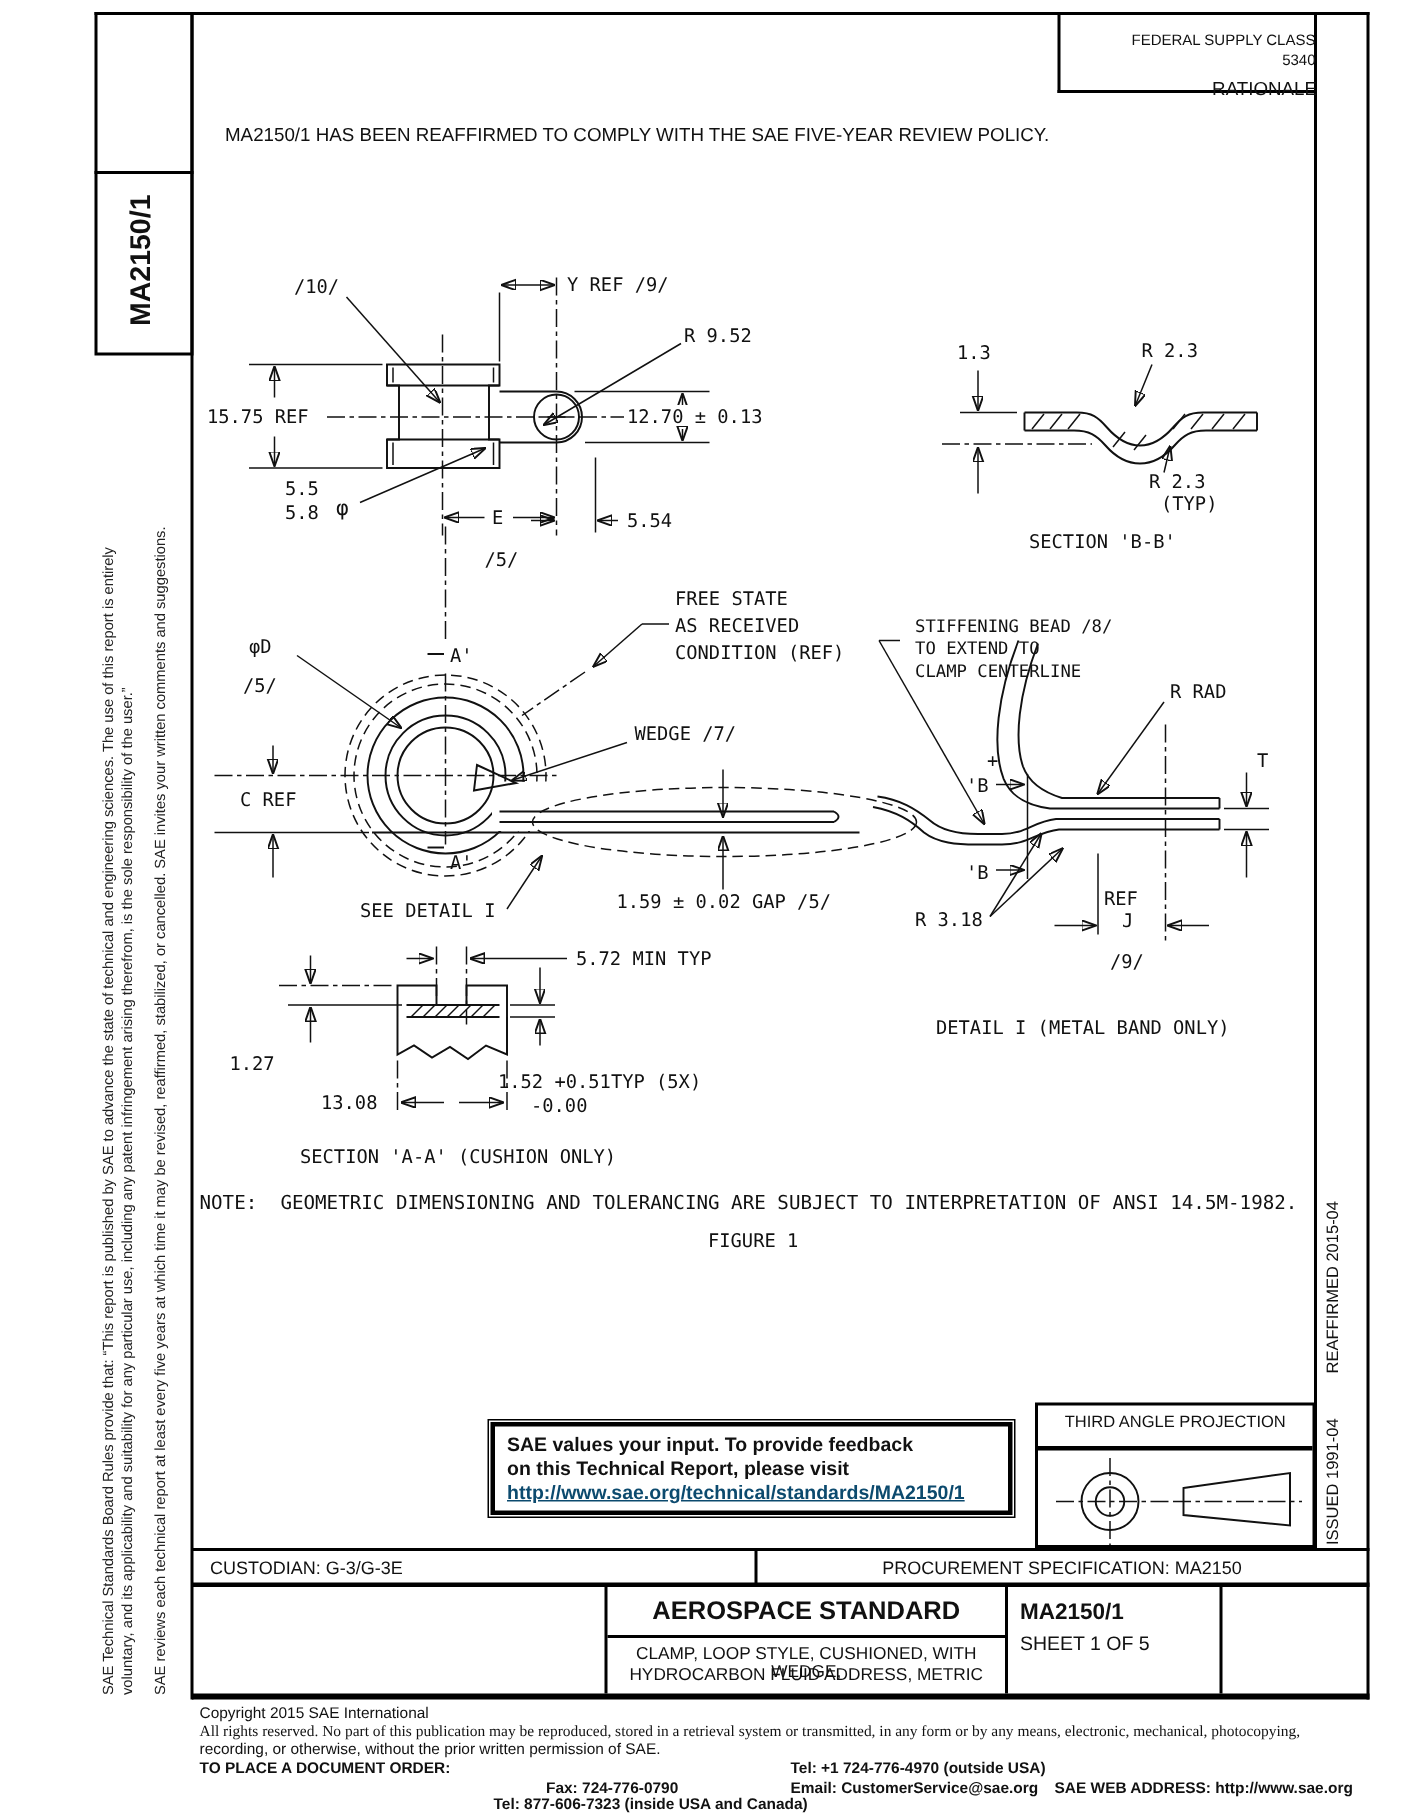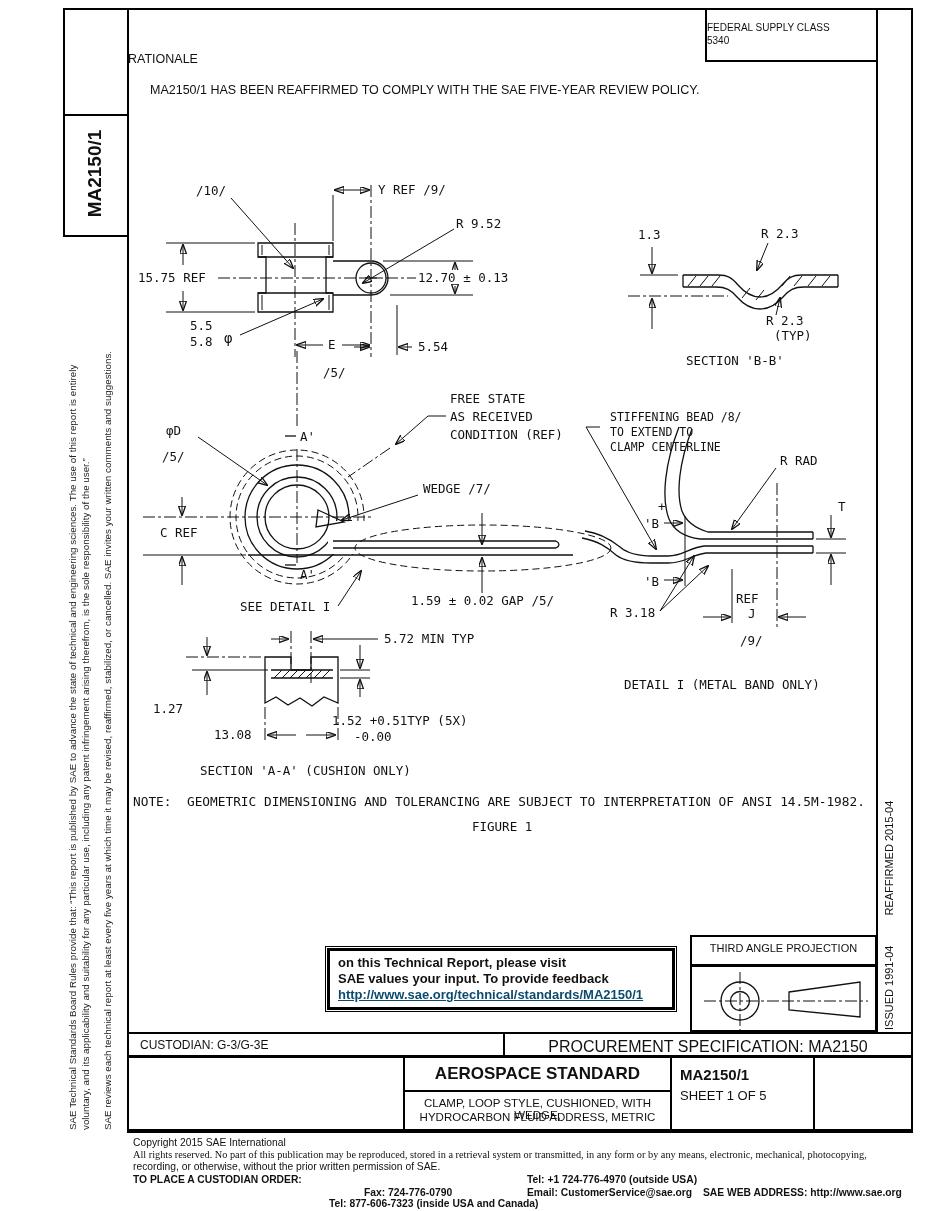--- a/index.html
+++ b/index.html
@@ -9,21 +9,21 @@
   .ln{position:absolute;background:#000;}
   .box{position:absolute;border:2px solid #000;box-sizing:border-box;}
   .rot{position:absolute;transform:rotate(-90deg);transform-origin:0 0;}
   svg text{font-family:"DejaVu Sans Mono",monospace;font-size:12.5px;fill:#111;}
   svg .small{font-size:11.5px;}
   svg line,svg path,svg circle,svg ellipse,svg polyline{stroke:#111;stroke-width:1.3;fill:none;}
   svg .cl{stroke-dasharray:12 3 3 3;stroke-width:1;}
   svg .dash{stroke-dasharray:7 4;stroke-width:1;}
   svg .thin{stroke-width:1;}
   svg .wh{fill:#fff;stroke:none;}
-  .fed{font-size:10px;text-align:left;line-height:13px;padding-top:11px;}
+  .fed{font-size:10px;text-align:right;line-height:13px;padding-top:11px;}
   .legal{font-size:9.8px;line-height:13px;white-space:nowrap;color:#222;}
   .issuedtxt{font-size:11px;white-space:nowrap;}
   .fb{font-weight:bold;font-size:13px;line-height:16px;}
   .fb a{color:#0c4a6e;}
   .footer{font-size:10.3px;white-space:nowrap;}
   .footerb{font-size:10.3px;font-weight:bold;white-space:nowrap;}
 </style>
 </head>
 <body>
 
@@ -48,21 +48,21 @@
   <span>ISSUED 1991-04</span><span style="display:inline-block;width:30px"></span><span>REAFFIRMED 2015-04</span>
 </div>
 
 <div class="abs" style="left:705px;top:10px;width:172px;height:52px;border-left:2px solid #000;border-bottom:2px solid #000;box-sizing:border-box;">
   <div class="fed">
     <div>FEDERAL SUPPLY CLASS</div>
     <div>5340</div>
   </div>
 </div>
 
-<div class="abs" style="left:128px;top:52px;width:750px;text-align:left;font-size:12.5px;">RATIONALE</div>
+<div class="abs" style="left:128px;top:52px;width:750px;text-align:right;font-size:12.5px;">RATIONALE</div>
 <div class="abs" style="left:150px;top:83px;font-size:12.5px;">MA2150/1 HAS BEEN REAFFIRMED TO COMPLY WITH THE SAE FIVE-YEAR REVIEW POLICY.</div>
 
 <svg class="abs" style="left:128px;top:165px" width="750" height="680" viewBox="0 0 750 680">
   <defs>
     <marker id="ah" markerWidth="10" markerHeight="8" refX="9" refY="3.5" orient="auto" markerUnits="userSpaceOnUse">
       <path d="M0,0 L10,3.5 L0,7 Z" fill="#111" stroke="none"></path>
     </marker>
   </defs>
 
   <g>
@@ -281,60 +281,60 @@
     <text x="226" y="576">-0.00</text>
     <text x="72" y="610">SECTION 'A-A' (CUSHION ONLY)</text>
   </g>
 
   <text xml:space="preserve" x="5" y="641" style="font-size:12.8px">NOTE:  GEOMETRIC DIMENSIONING AND TOLERANCING ARE SUBJECT TO INTERPRETATION OF ANSI 14.5M-1982.</text>
   <text x="344" y="666">FIGURE 1</text>
 </svg>
 
 <div class="abs" style="left:325px;top:946px;width:352px;height:66px;border:1px solid #000;box-sizing:border-box;">
   <div style="position:absolute;inset:1px;border:3px solid #000;padding:4px 0 0 8px;box-sizing:border-box;" class="fb">
+    <div>SAE values your input. To provide feedback</div>
     <div>on this Technical Report, please visit</div>
-    <div>SAE values your input. To provide feedback</div>
     <a href="#">http://www.sae.org/technical/standards/MA2150/1</a>
   </div>
 </div>
 
 <div class="abs" style="left:690px;top:935px;width:187px;height:97px;border:2px solid #000;box-sizing:border-box;">
   <div style="height:22px;border-bottom:3px solid #000;text-align:center;font-size:11px;padding-top:5px;">THIRD ANGLE PROJECTION</div>
   <svg width="183" height="66" viewBox="0 0 183 66">
     <line class="cl" x1="12" y1="34" x2="88" y2="34"></line>
     <line class="cl" x1="48" y1="5" x2="48" y2="63"></line>
     <circle cx="48" cy="34" r="19"></circle>
       <circle cx="48" cy="34" r="9.5"></circle>
     <path d="M97,25 L168,15 L168,50 L97,43 Z"></path>
     <line class="cl" x1="90" y1="34" x2="176" y2="34"></line>
   </svg>
 </div>
 
 <div class="abs" style="left:128px;top:1032px;width:785px;height:26px;border-top:2px solid #000;border-bottom:3px solid #000;box-sizing:border-box;">
   <div class="ln" style="left:375px;top:0;width:2px;height:23px"></div>
   <div class="abs" style="left:12px;top:4px;font-size:12px;">CUSTODIAN: G-3/G-3E</div>
-  <div class="abs" style="left:377px;top:4px;width:406px;text-align:center;font-size:16px;">PROCUREMENT SPECIFICATION: MA2150</div>
+  <div class="abs" style="left:377px;top:4px;width:406px;text-align:center;font-size:12px;">PROCUREMENT SPECIFICATION: MA2150</div>
 </div>
 
 <div class="abs" style="left:128px;top:1058px;width:785px;height:75px;border-bottom:4px solid #000;box-sizing:border-box;">
   <div class="ln" style="left:275px;top:0;width:2px;height:71px"></div>
   <div class="ln" style="left:542px;top:0;width:2px;height:71px"></div>
   <div class="ln" style="left:685px;top:0;width:2px;height:71px"></div>
   <div class="ln" style="left:277px;top:32px;width:265px;height:2px"></div>
 
 
   <div class="abs" style="left:277px;top:6px;width:265px;text-align:center;font-weight:bold;font-size:17px;">AEROSPACE STANDARD</div>
   <div class="abs" style="left:277px;top:39px;width:265px;text-align:center;font-size:11.5px;">CLAMP, LOOP STYLE, CUSHIONED, WITH WEDGE,</div>
   <div class="abs" style="left:277px;top:53px;width:265px;text-align:center;font-size:11.5px;">HYDROCARBON FLUID ADDRESS, METRIC</div>
 
   <div class="abs" style="left:552px;top:8px;font-weight:bold;font-size:15px;">MA2150/1</div>
   <div class="abs" style="left:552px;top:30px;font-size:13px;">SHEET 1 OF 5</div>
 </div>
 
 <div class="abs footer" style="left:133px;top:1137px;">Copyright 2015 SAE International</div>
 <div class="abs footer" style="left:133px;top:1149px;font-family:Liberation Serif, serif;">All rights reserved. No part of this publication may be reproduced, stored in a retrieval system or transmitted, in any form or by any means, electronic, mechanical, photocopying,</div>
 <div class="abs footer" style="left:133px;top:1161px;">recording, or otherwise, without the prior written permission of SAE.</div>
-<div class="abs footerb" style="left:133px;top:1174px;">TO PLACE A CUSTODIAN ORDER:</div>
+<div class="abs footerb" style="left:133px;top:1174px;">TO PLACE A DOCUMENT ORDER:</div>
 <div class="abs footerb" style="left:316px;top:1198px;margin-left:13px;">Tel: 877-606-7323 (inside USA and Canada)</div>
 <div class="abs footerb" style="left:527px;top:1174px;">Tel: +1 724-776-4970 (outside USA)</div>
 <div class="abs footerb" style="left:316px;top:1187px;padding-left:48px;">Fax: 724-776-0790</div>
 <div class="abs footerb" style="left:527px;top:1187px;">Email: CustomerService@sae.org</div>
 <div class="abs footerb" style="left:703px;top:1187px;">SAE WEB ADDRESS: http://www.sae.org</div>
 
 </body></html>

